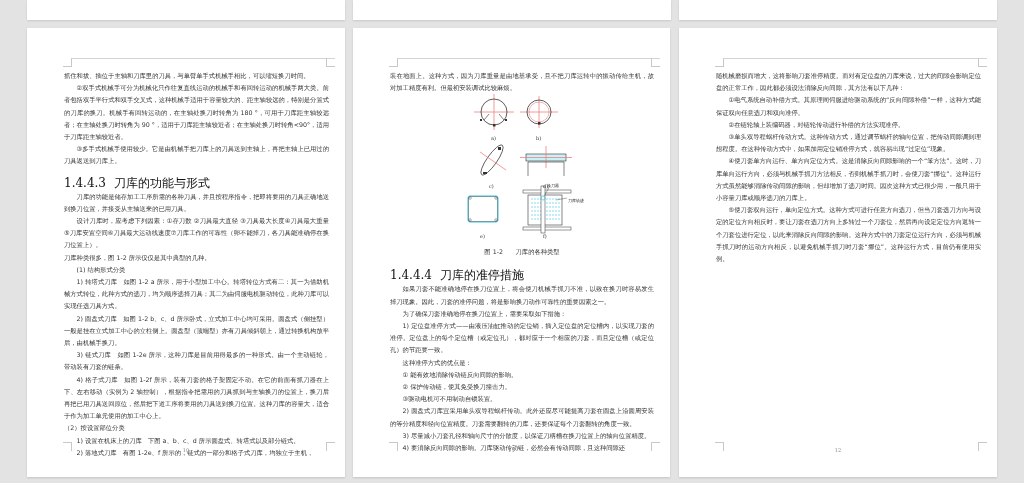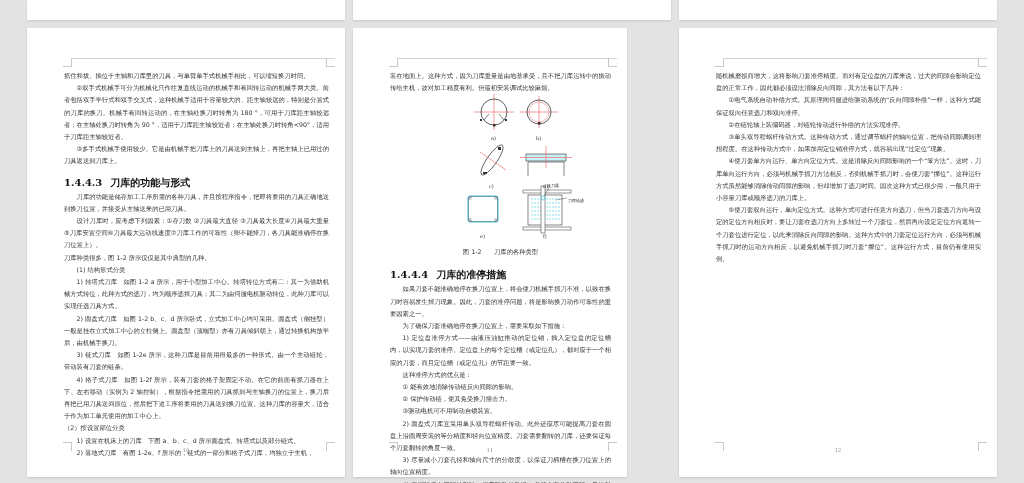--- a/index.html
+++ b/index.html
@@ -2,34 +2,34 @@
 <html><head>
 <meta charset="utf-8">
 <style>
   * { box-sizing: border-box; margin: 0; padding: 0; }
   html, body { width: 1024px; height: 483px; overflow: hidden; background: #e3e3e3; }
   body { position: relative; font-family: "DejaVu Sans", sans-serif; color: #222; }
 
   .prev-page { position: absolute; top: 0; height: 20px; background: #fff; box-shadow: 0 1px 2px rgba(0,0,0,0.12); }
   .page { position: absolute; top: 28px; height: 449px; background: #fff; box-shadow: 0 1px 2px rgba(0,0,0,0.14); }
   .p1 { left: 27px; width: 318px; }
-  .p2 { left: 353px; width: 274px; }
+  .p2 { left: 353px; width: 317px; }
   .p3 { left: 679px; width: 318px; }
 
   .corner { position: absolute; width: 9px; height: 9px; border-color: #c8c8c8; border-style: solid; border-width: 0; }
   .corner.tl { left: 36px; top: 30px; border-right-width: 1px; border-bottom-width: 1px; }
   .corner.tr { right: 10px; top: 30px; border-left-width: 1px; border-bottom-width: 1px; }
   .corner.bl { left: 36px; bottom: 26px; border-right-width: 1px; border-top-width: 1px; }
   .corner.br { right: 10px; bottom: 26px; border-left-width: 1px; border-top-width: 1px; }
   .header-rule { position: absolute; left: 45px; right: 10px; top: 30px; height: 0; border-top: 1px solid #d4d4d4; }
 
   .body-text { position: absolute; left: 37px; right: 16px; top: 42px; font-size: 6.3px; line-height: 12.2px; color: #333; }
   .body-text p { margin: 0; text-align: justify; white-space: normal; }
   .body-text p.indent { text-indent: 12.6px; }
-  .body-text h3 { font-family: "DejaVu Serif", serif; font-size: 10px; font-weight: bold; color: #111; margin: 9px 0 2px 0; line-height: 12px; }
+  .body-text h3 { font-family: "DejaVu Serif", serif; font-size: 12px; font-weight: normal; color: #111; margin: 9px 0 2px 0; line-height: 12px; }
   .body-text h3 span.num { margin-right: 8px; }
 
   .page-num { position: absolute; bottom: 24px; left: 0; right: 0; text-align: center; font-family: "DejaVu Serif", serif; font-size: 5px; color: #888; }
 
   .figure { position: relative; height: 166px; margin: 0; }
   .fig-caption { text-align: center; font-size: 6.3px; color: #333; }
   .sub-label { position: absolute; font-family: "DejaVu Serif", serif; font-size: 5px; color: #333; }
   .fig-note { position: absolute; font-size: 4px; color: #222; }
 </style>
 </head>

